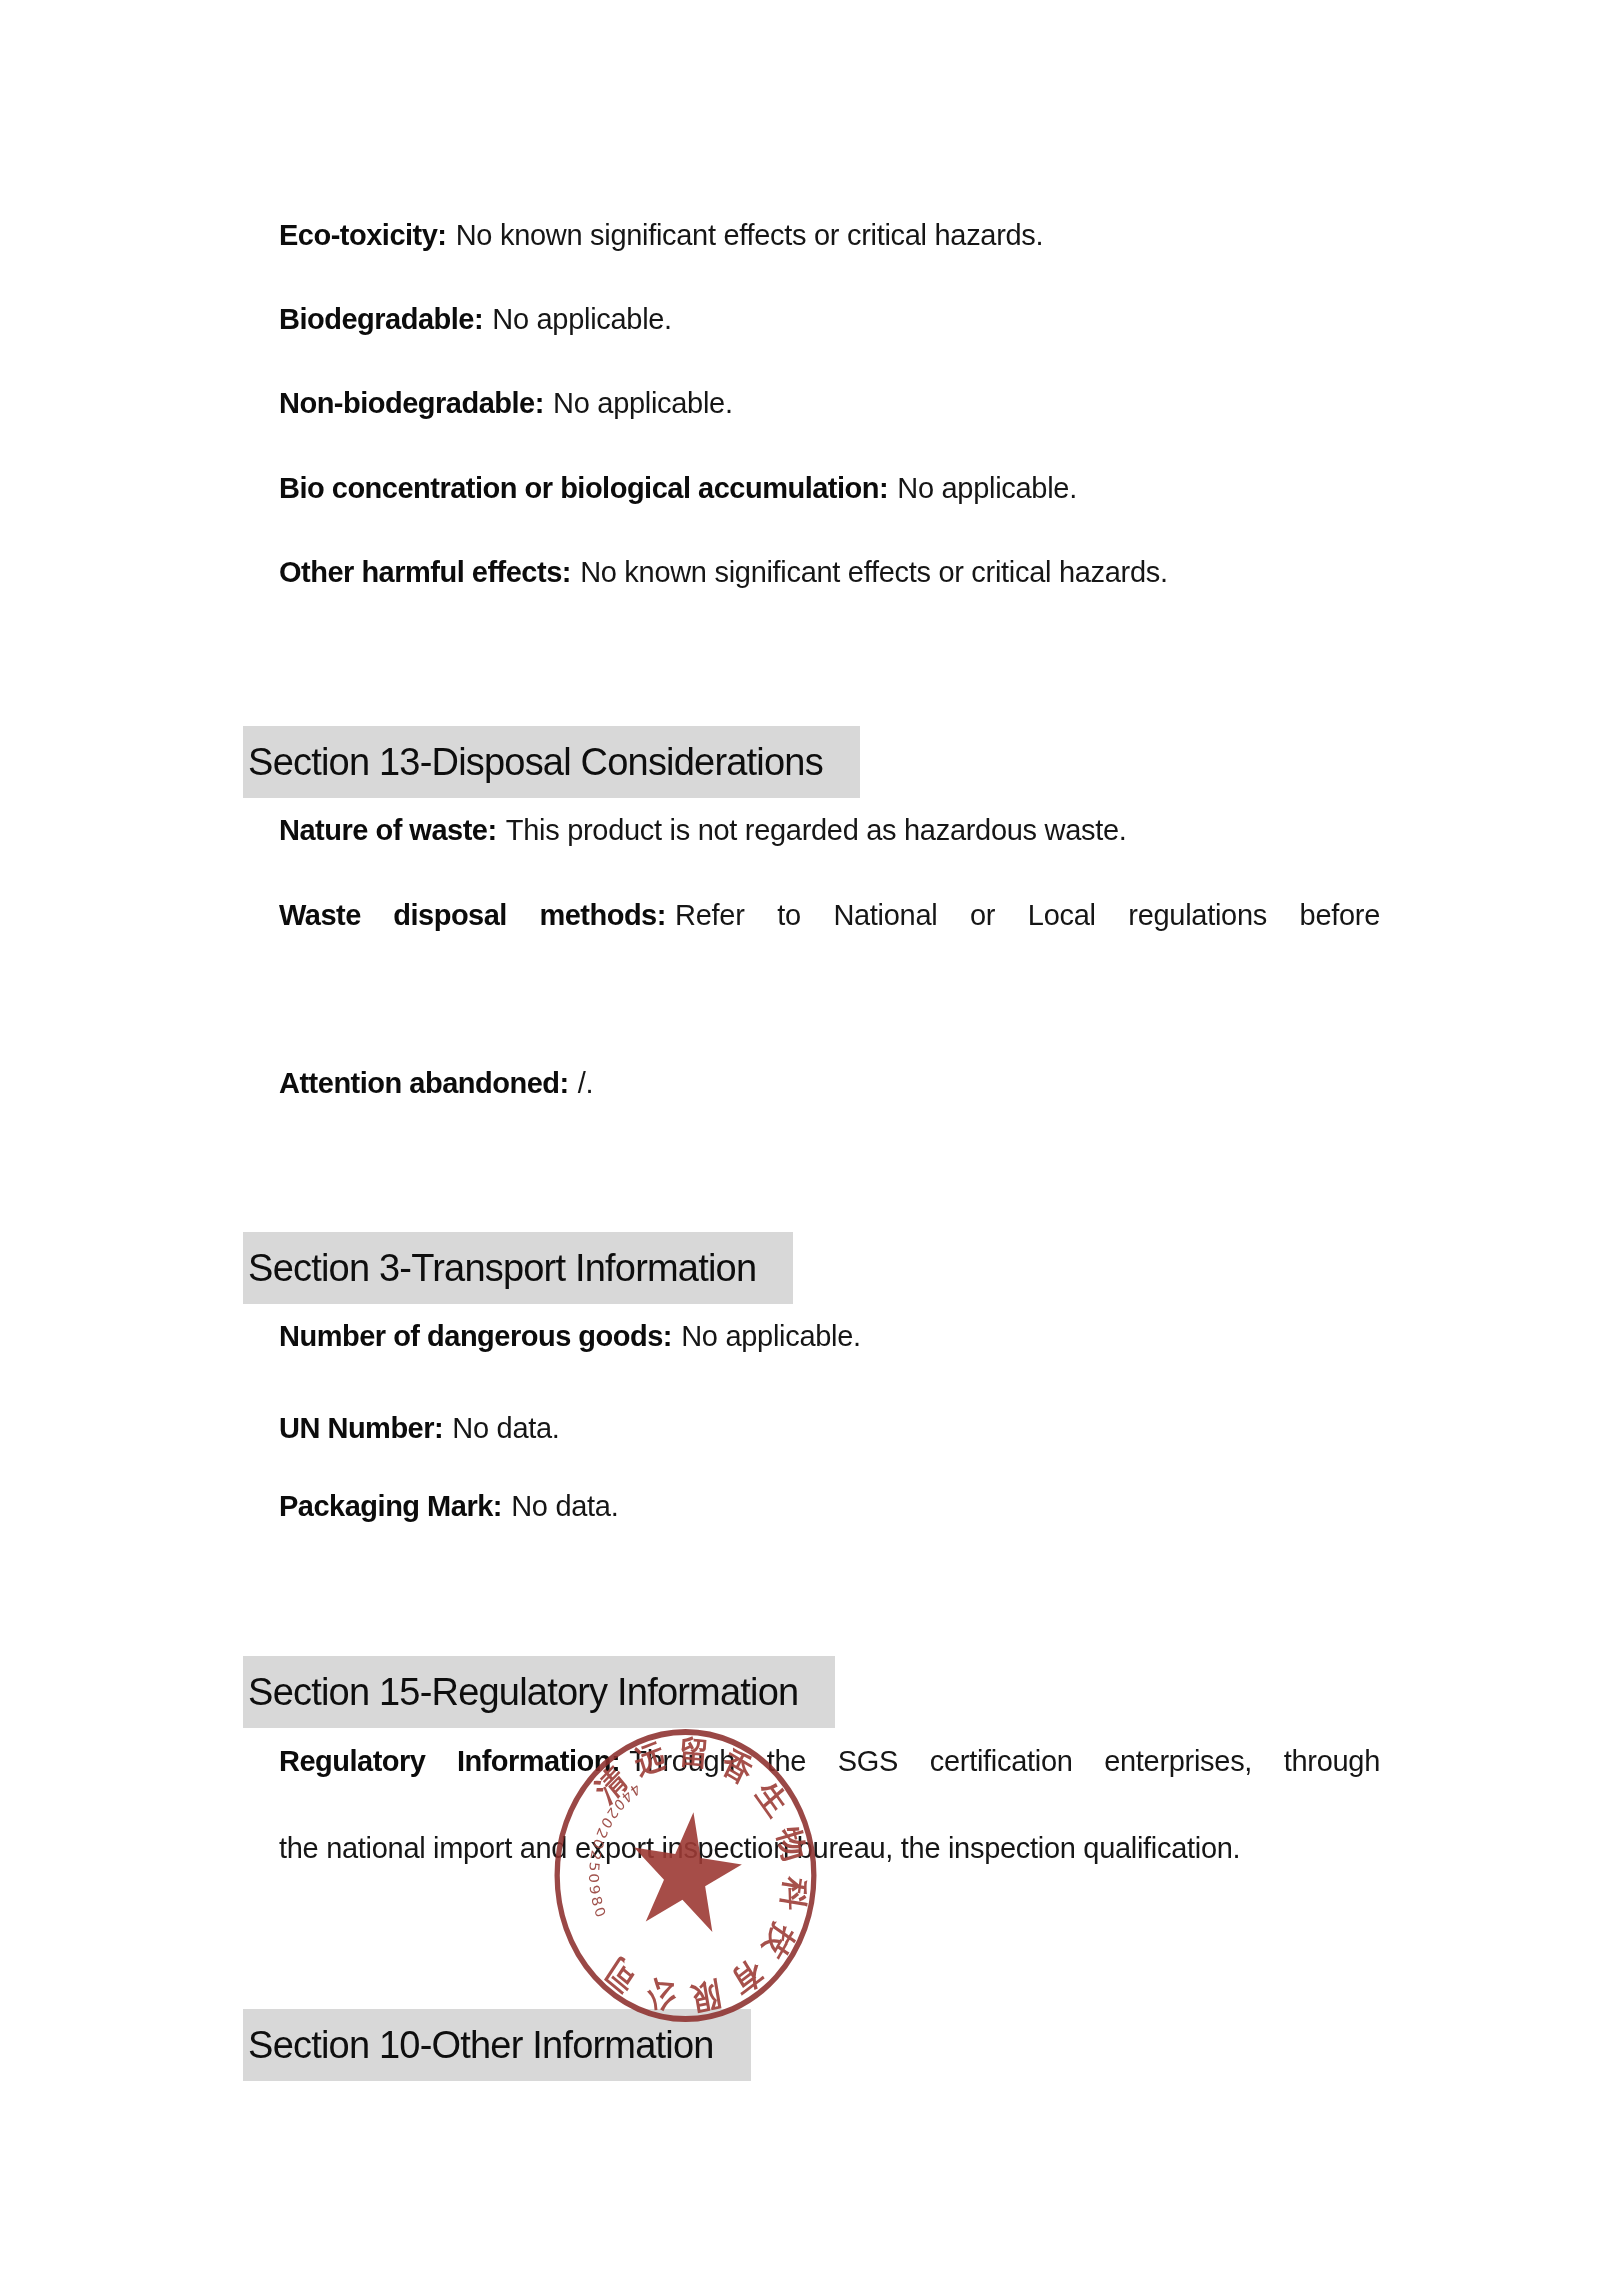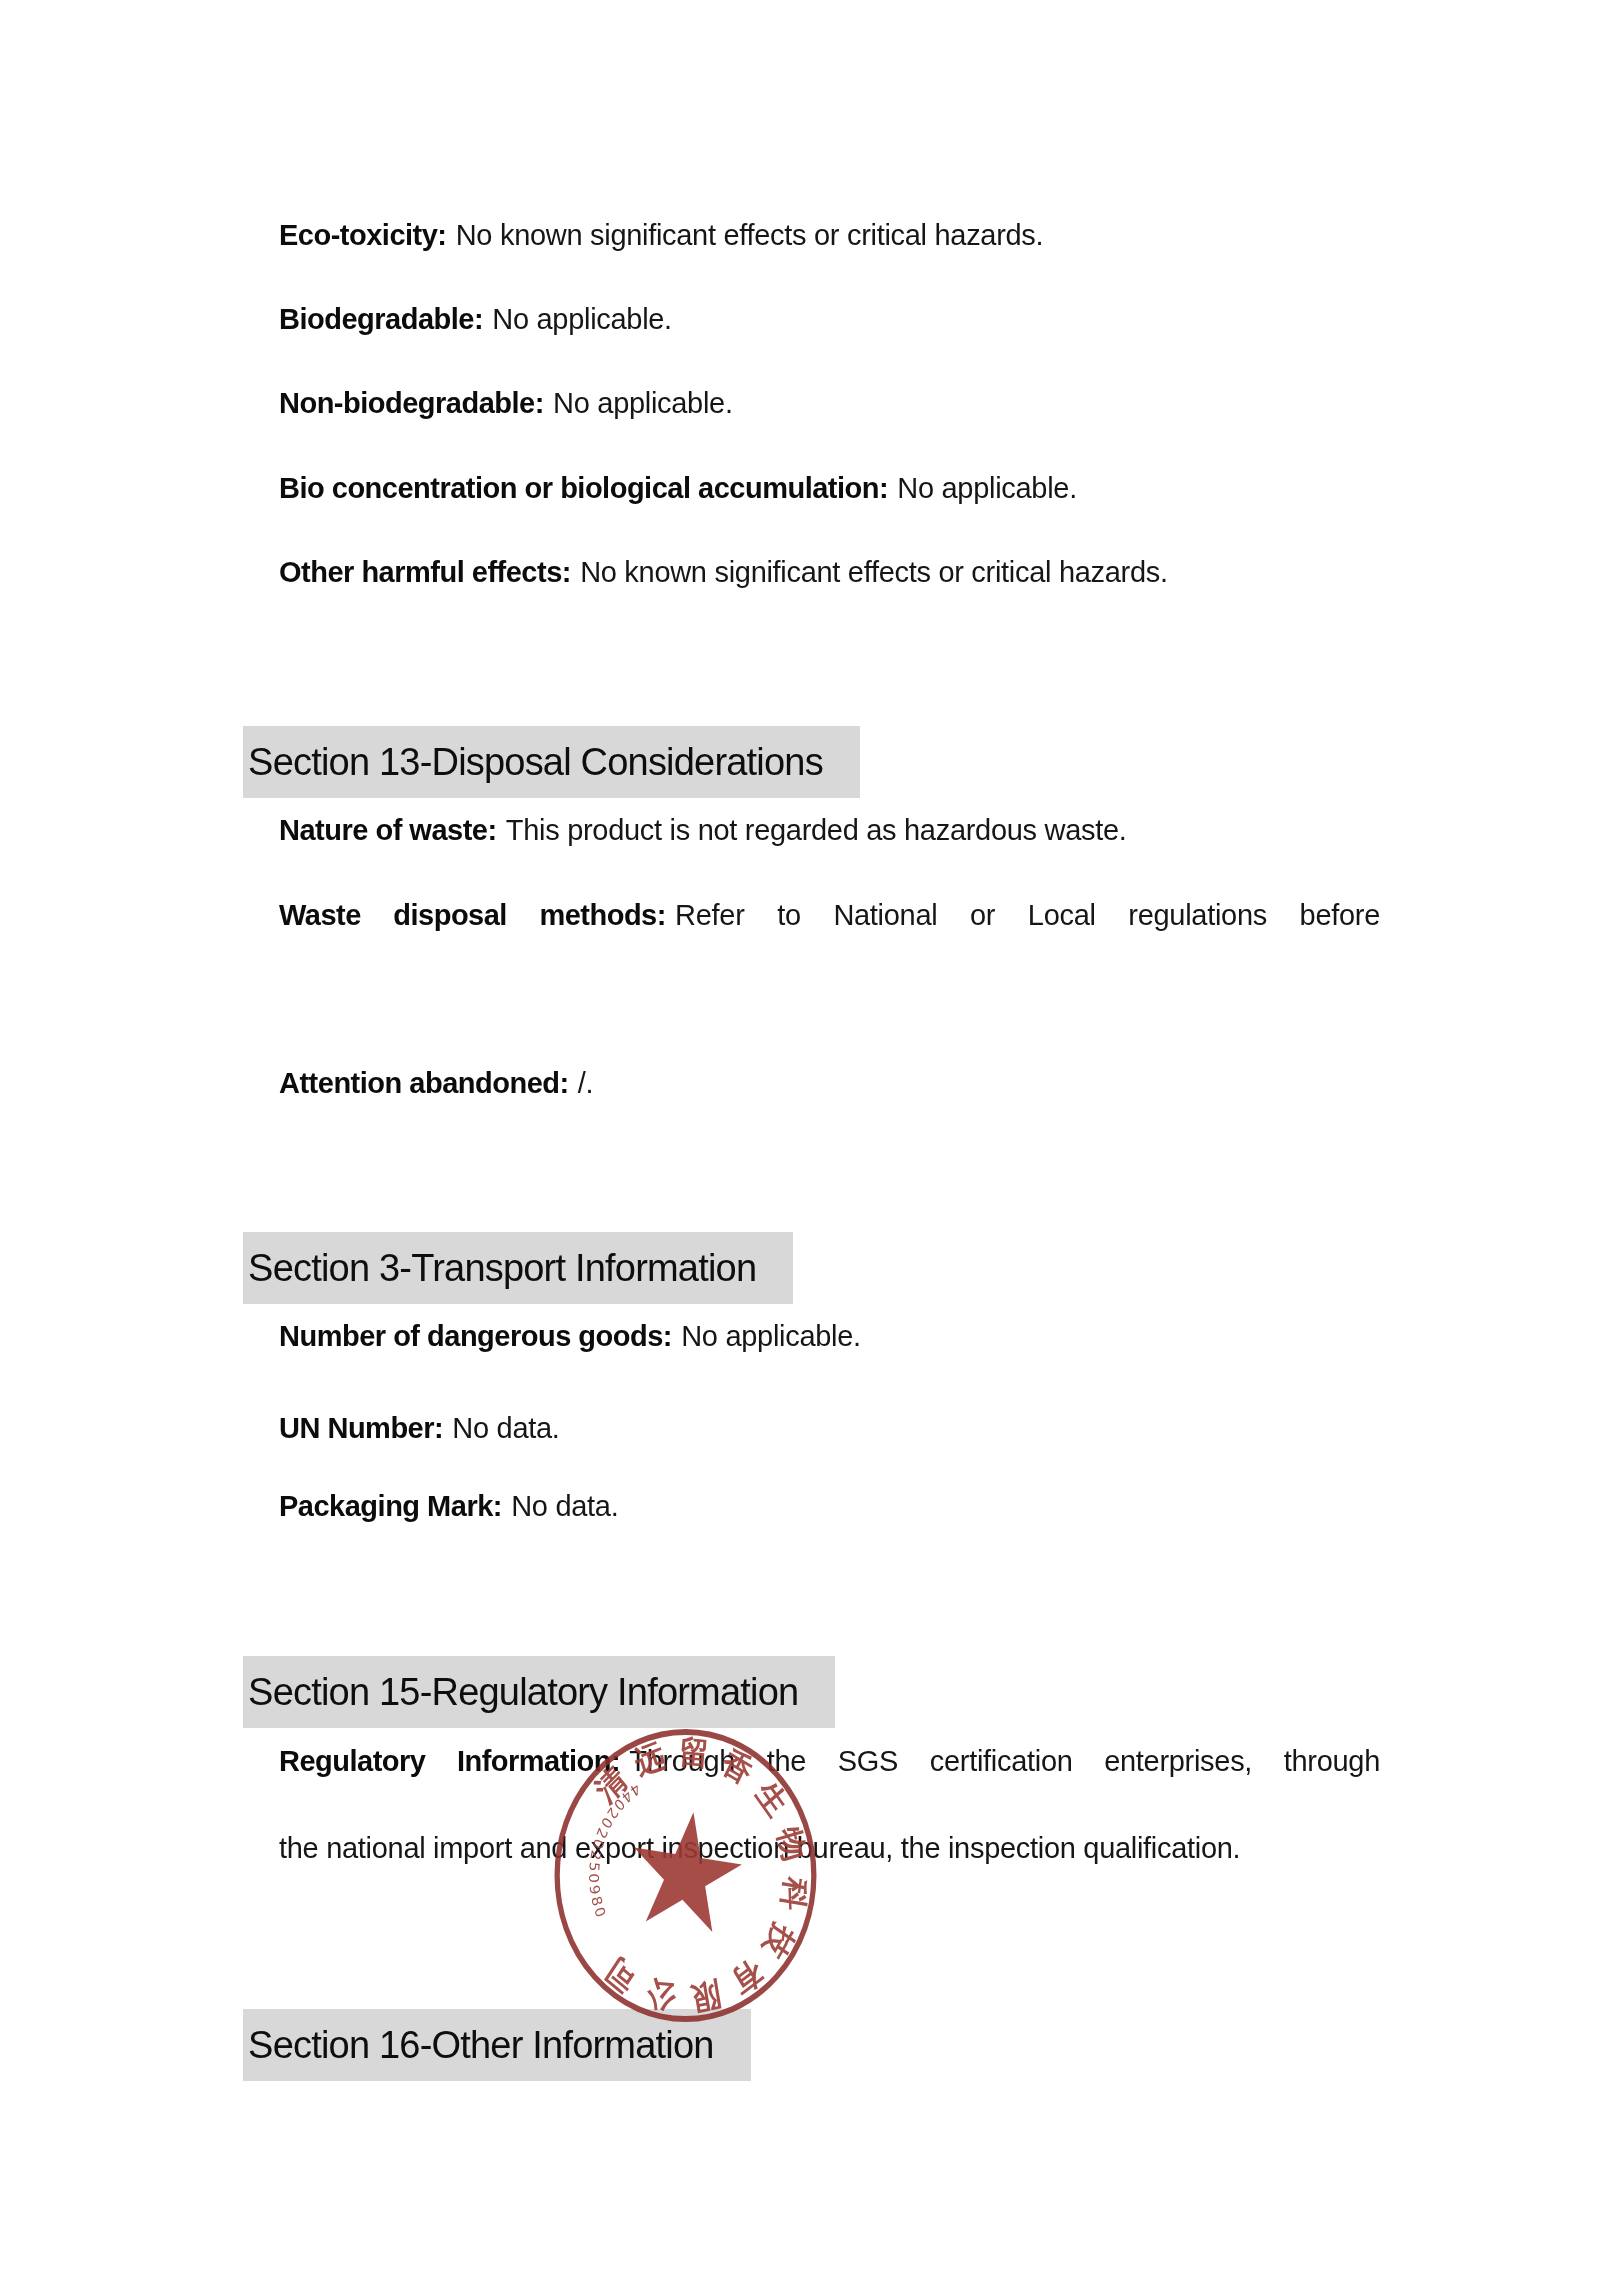--- a/index.html
+++ b/index.html
@@ -106,21 +106,21 @@
     </div>
 
     <div class="section-h" style="top:1656px">Section 15-Regulatory Information</div>
     <div class="p jline" style="top:1741px">
       <span class="lbl">Regulatory Information:</span><span>Through the SGS certification enterprises, through</span>
     </div>
     <div class="p" style="top:1828px">
       <span>the national import and export inspection bureau, the inspection qualification.</span>
     </div>
 
-    <div class="section-h" style="top:2009px">Section 16-Other Information</div>
+    <div class="section-h" style="top:2009px">Section 10-Other Information</div>
   </div>
 
   <svg class="stamp" viewBox="0 0 720 720" preserveAspectRatio="none">
     <defs>
       <path id="namePath" d="M 136.9 215.1 A 266 266 0 1 1 147.6 520.1" fill="none"></path>
       <path id="serialPath" d="M 239.8 134.0 A 256 256 0 0 0 131.9 476.2" fill="none"></path>
     </defs>
     <circle cx="360" cy="360" r="341" fill="none" stroke="#8c2f2c" stroke-width="14" opacity="0.88"></circle>
     <polygon points="360,208 394.1,313.1 504.6,313.0 415.2,377.9 449.3,483.0 360,418 270.7,483.0 304.8,377.9 215.4,313.0 325.9,313.1" fill="#9c3a34" opacity="0.9" transform="rotate(8 360 360)"></polygon>
     <text font-size="78" fill="#9f423c" opacity="0.92" font-family="DejaVu Sans, sans-serif" font-weight="bold">

